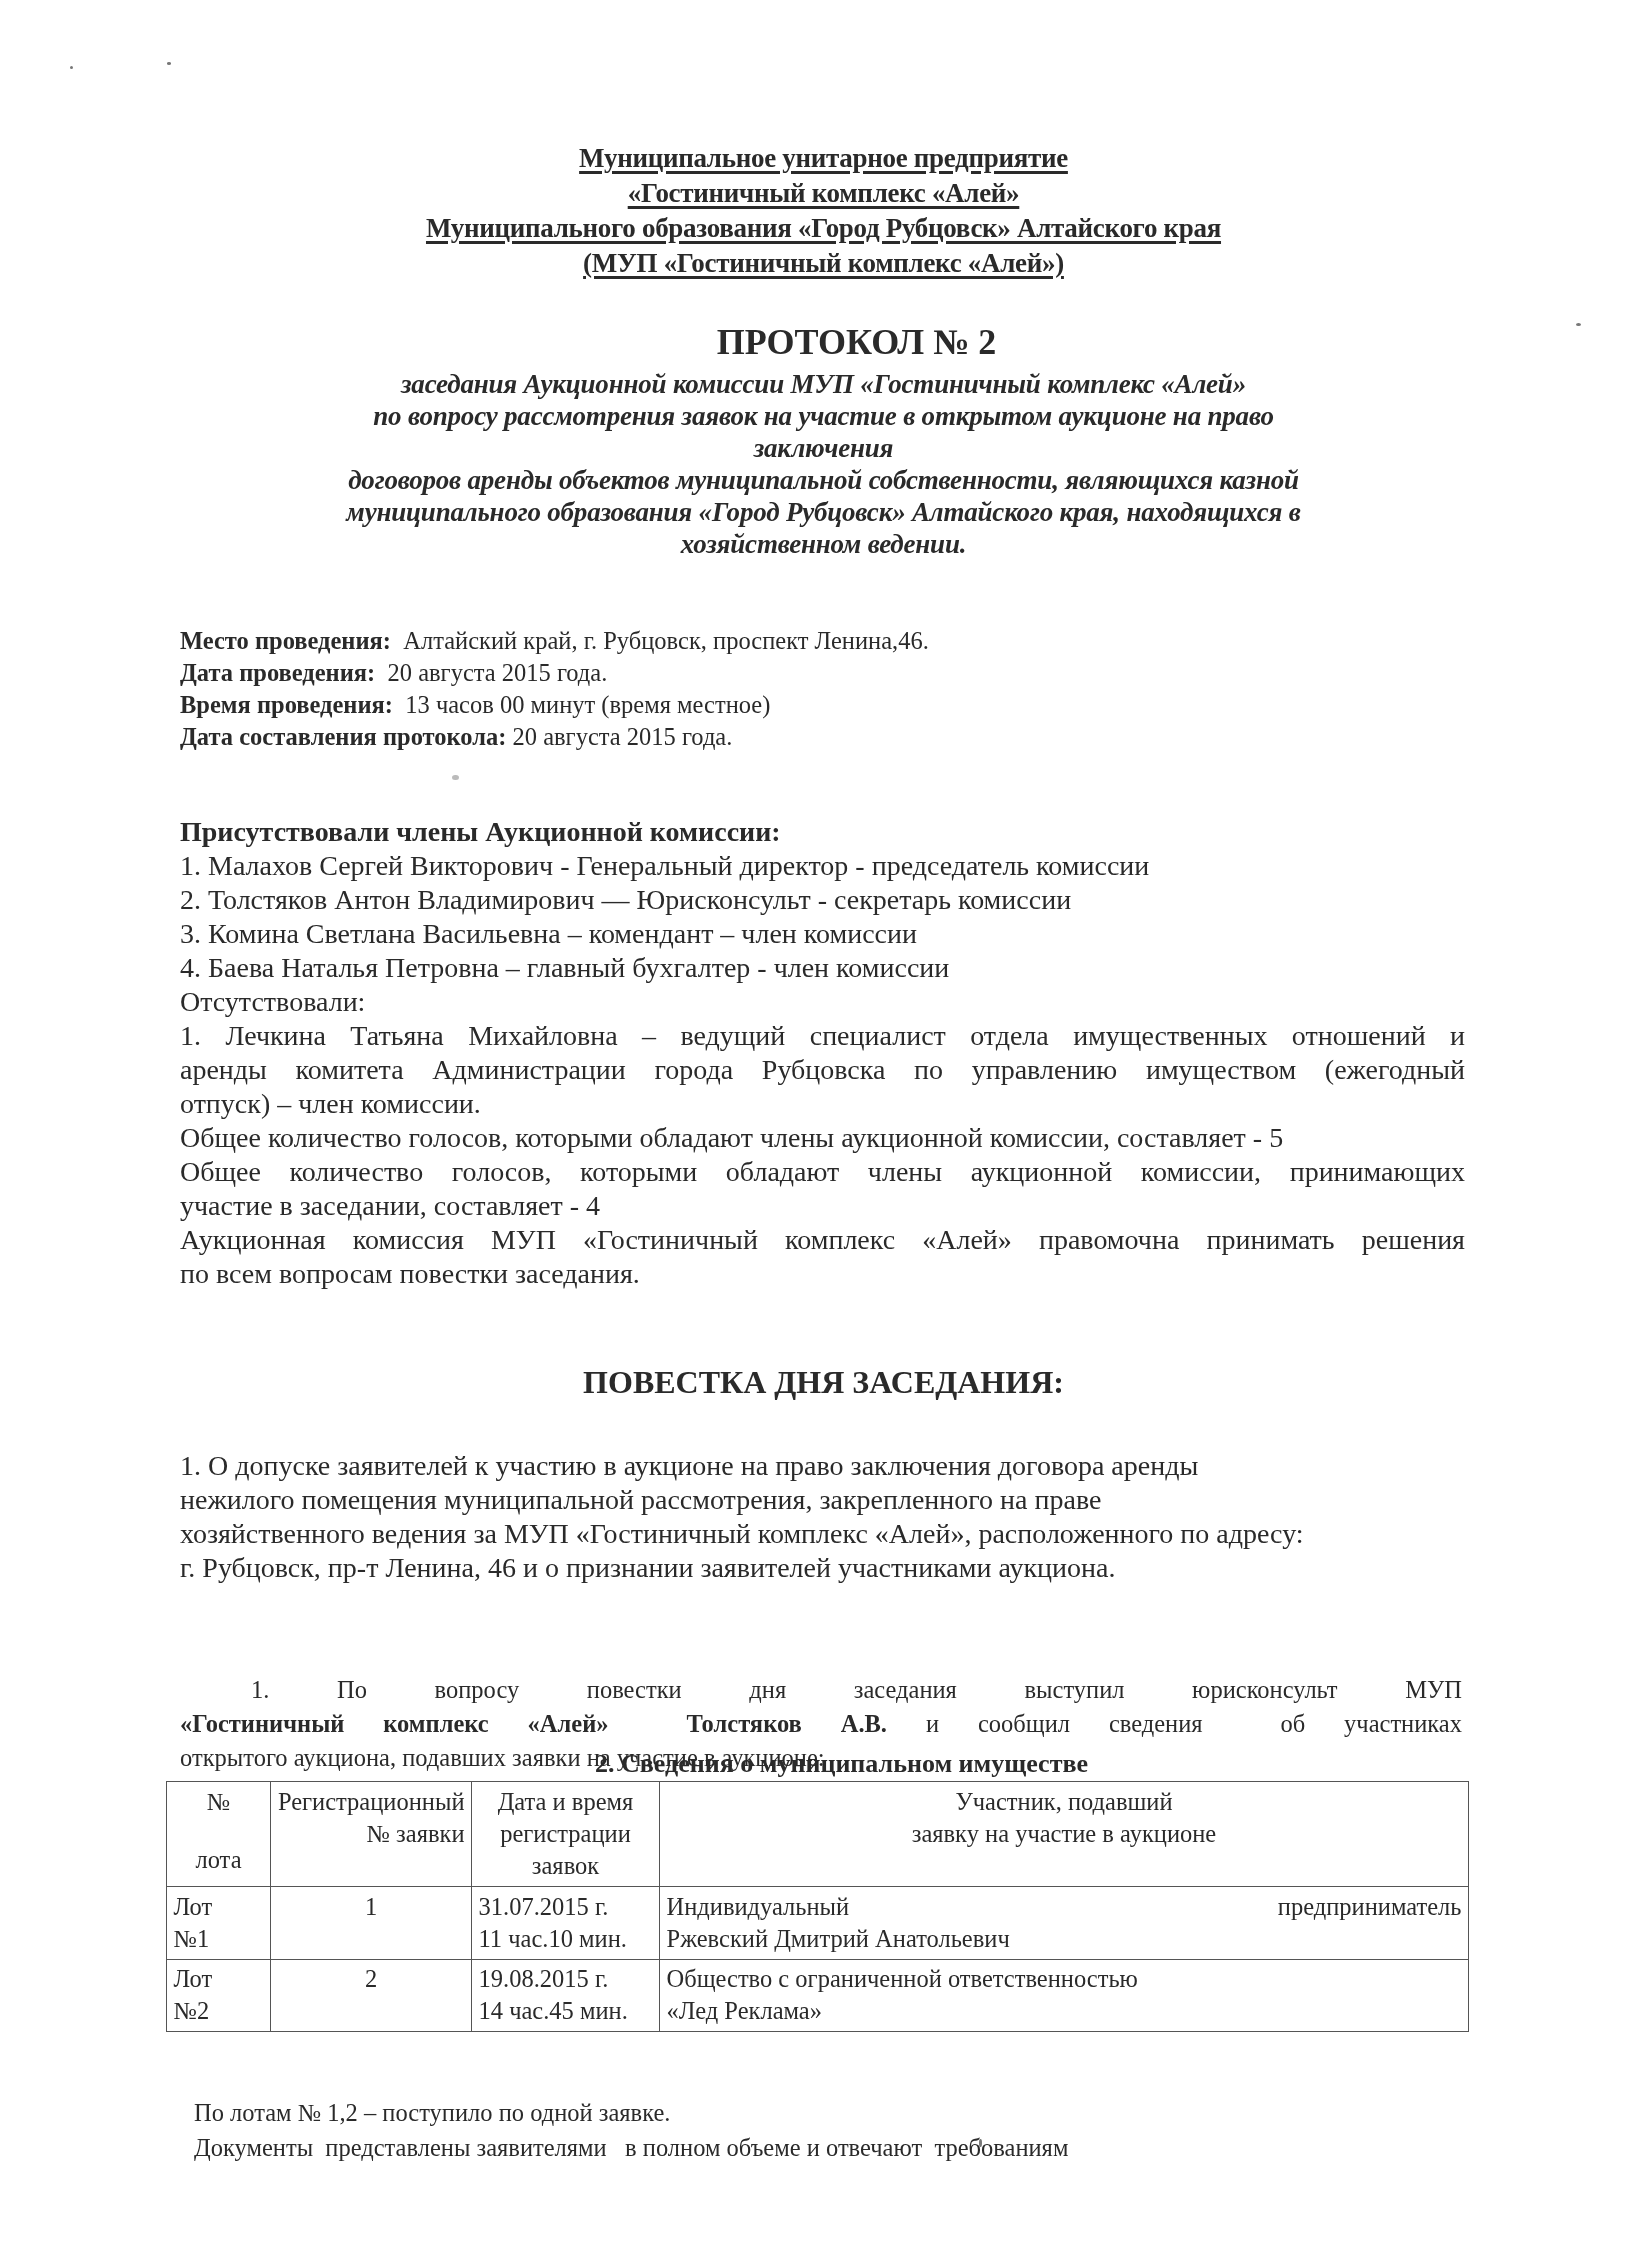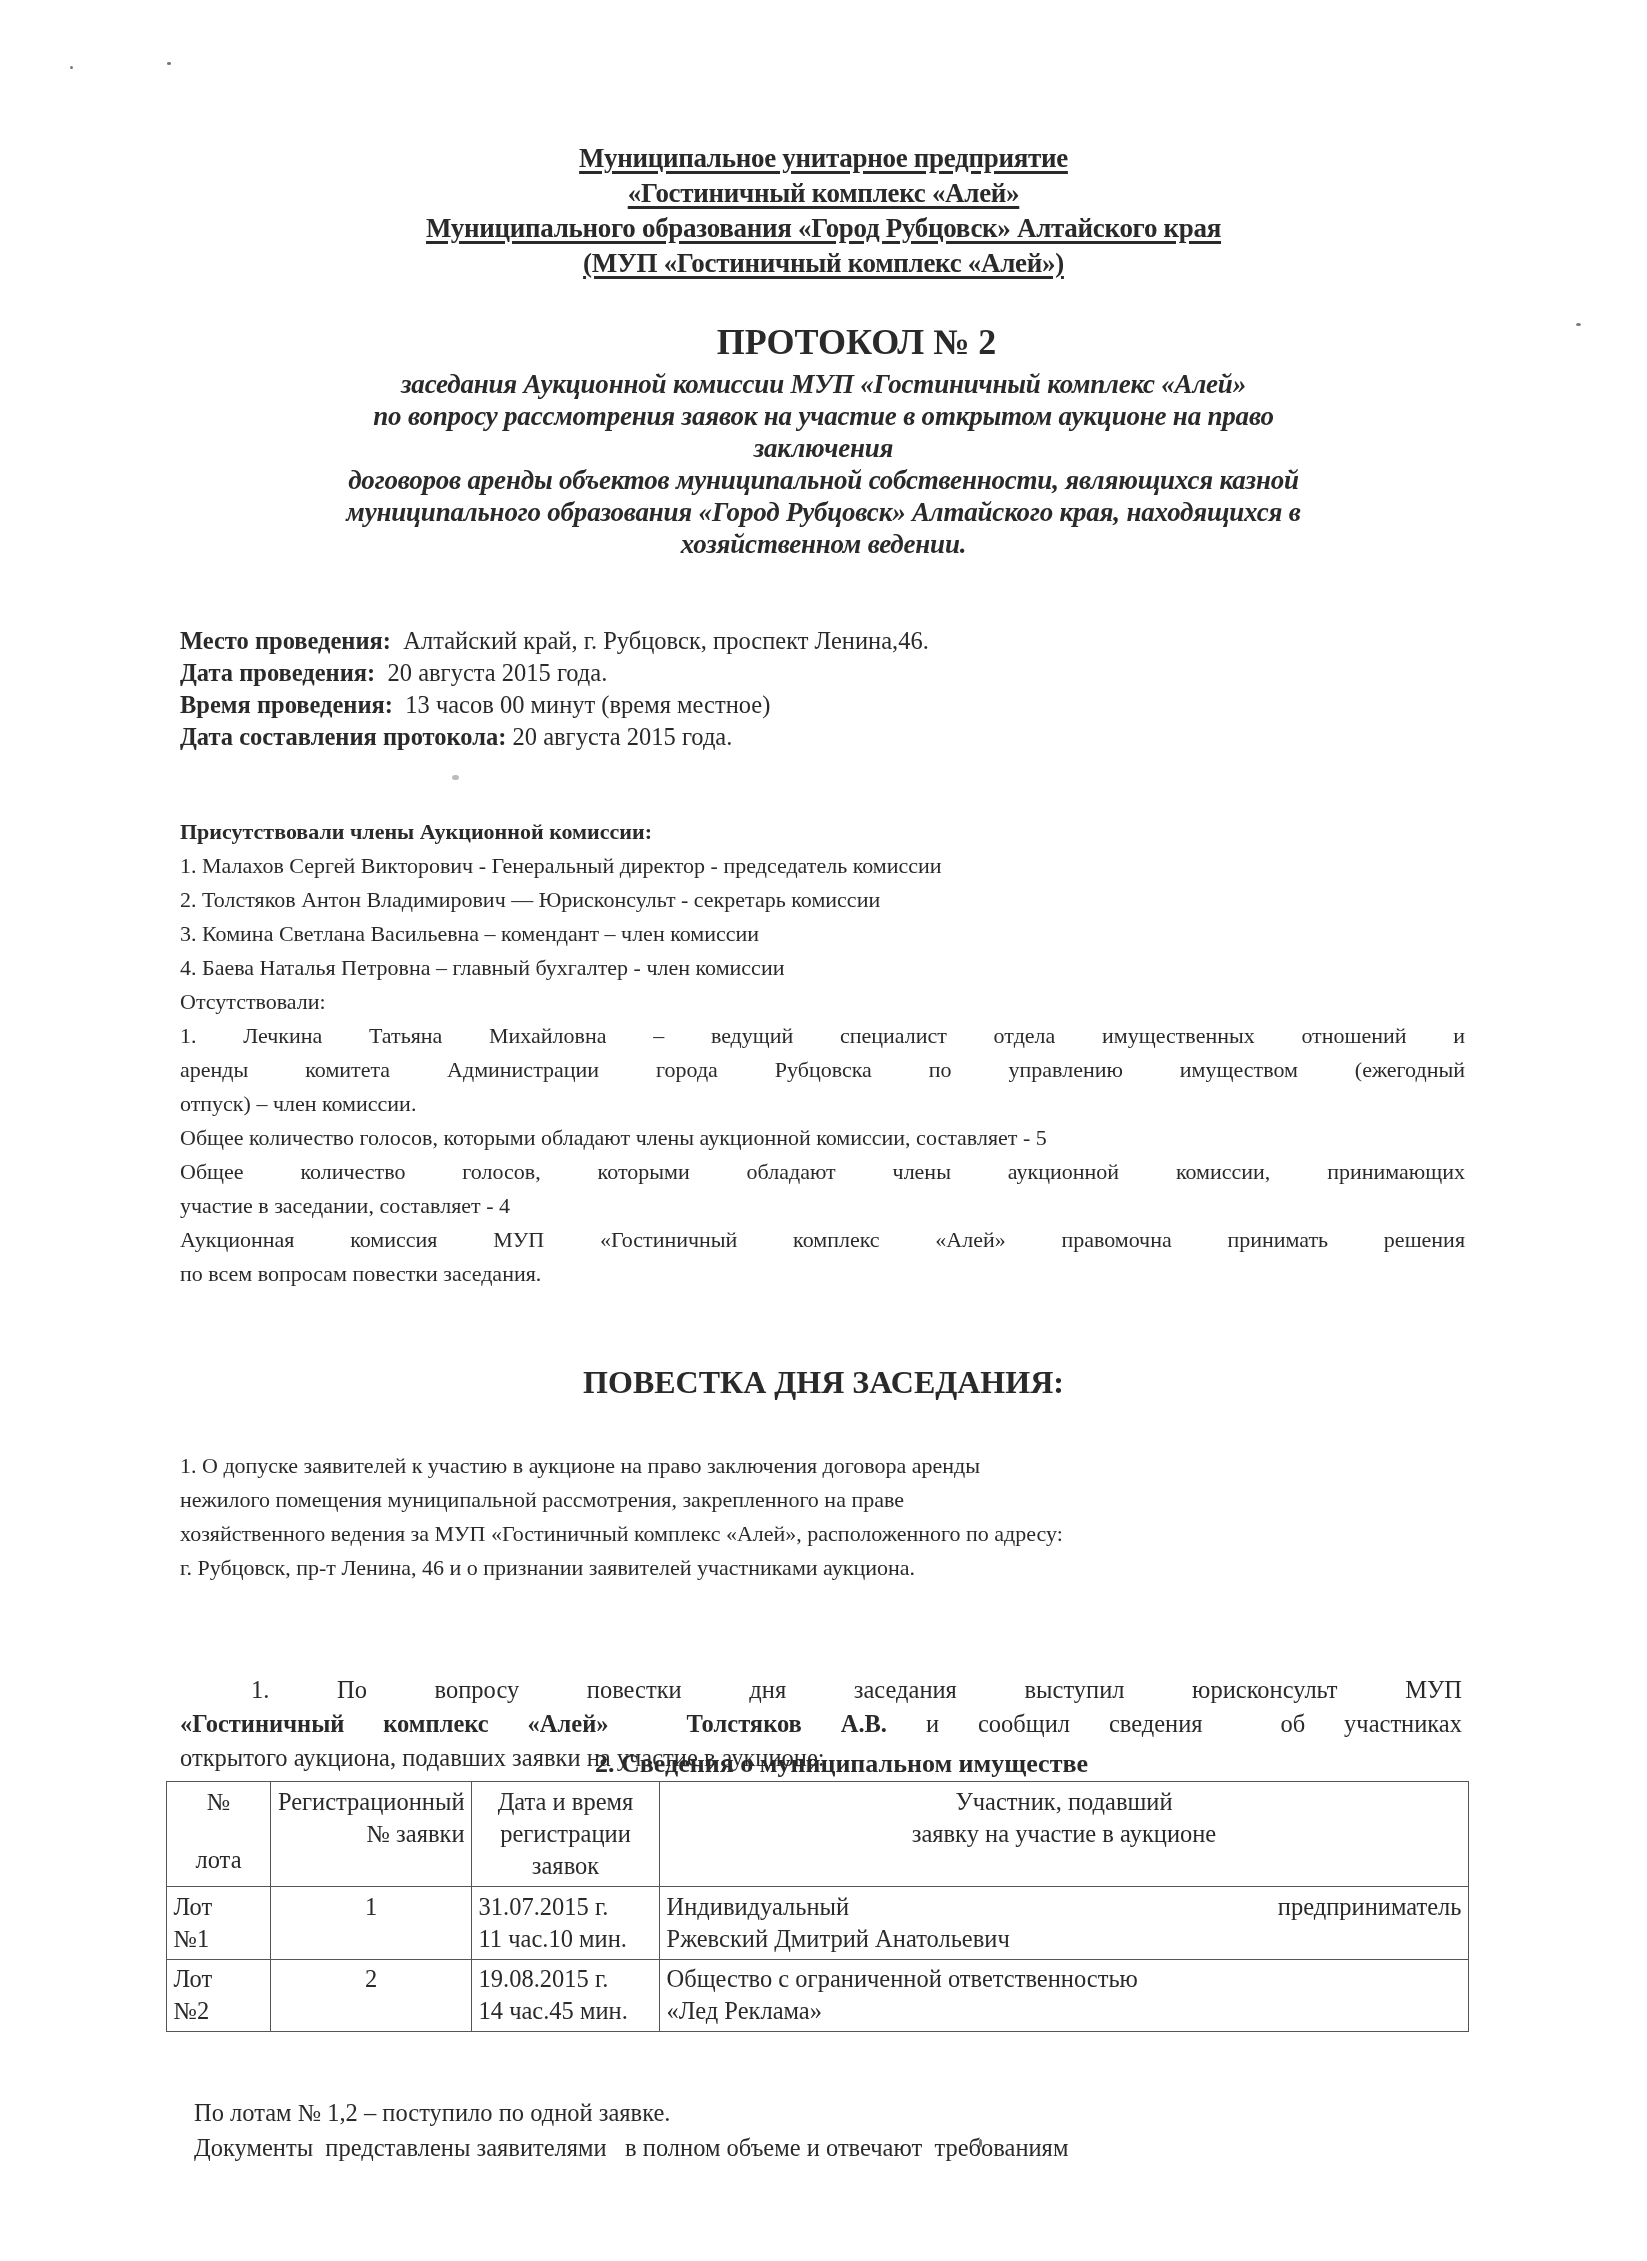--- a/index.html
+++ b/index.html
@@ -32,21 +32,21 @@
   .protocol-sub span {
     display: block; font-weight: bold; font-size: 27px; line-height: 32px;
     width: 1292px; margin: 0 auto; letter-spacing: -0.2px; font-style: italic;
   }
 
   .meta { position: absolute; left: 180px; top: 625px; }
   .meta-row { font-size: 24.5px; line-height: 32px; white-space: nowrap; }
   .meta-row .label { font-weight: bold; }
 
   .body-block { position: absolute; left: 180px; width: 1285px; }
-  .line { font-size: 22px; line-height: 34px; white-space: nowrap; }
+  .line { font-size: 28px; line-height: 34px; white-space: nowrap; }
   .line.bold { font-weight: bold; }
   .justify { text-align: justify; text-align-last: justify; }
 
   .agenda-title { position: absolute; left: 0; width: 1647px; text-align: center; top: 1362px; font-weight: bold; font-size: 32px; line-height: 41px; }
 
   .report-block { position: absolute; left: 180px; top: 1673px; width: 1282px; }
   .report-line { font-size: 24.5px; line-height: 34px; }
 
   .table-caption { position: absolute; left: 0; width: 1647px; text-align: center; top: 1748px; font-weight: bold; font-size: 26px; line-height: 32px; padding-left: 18px; }
 

